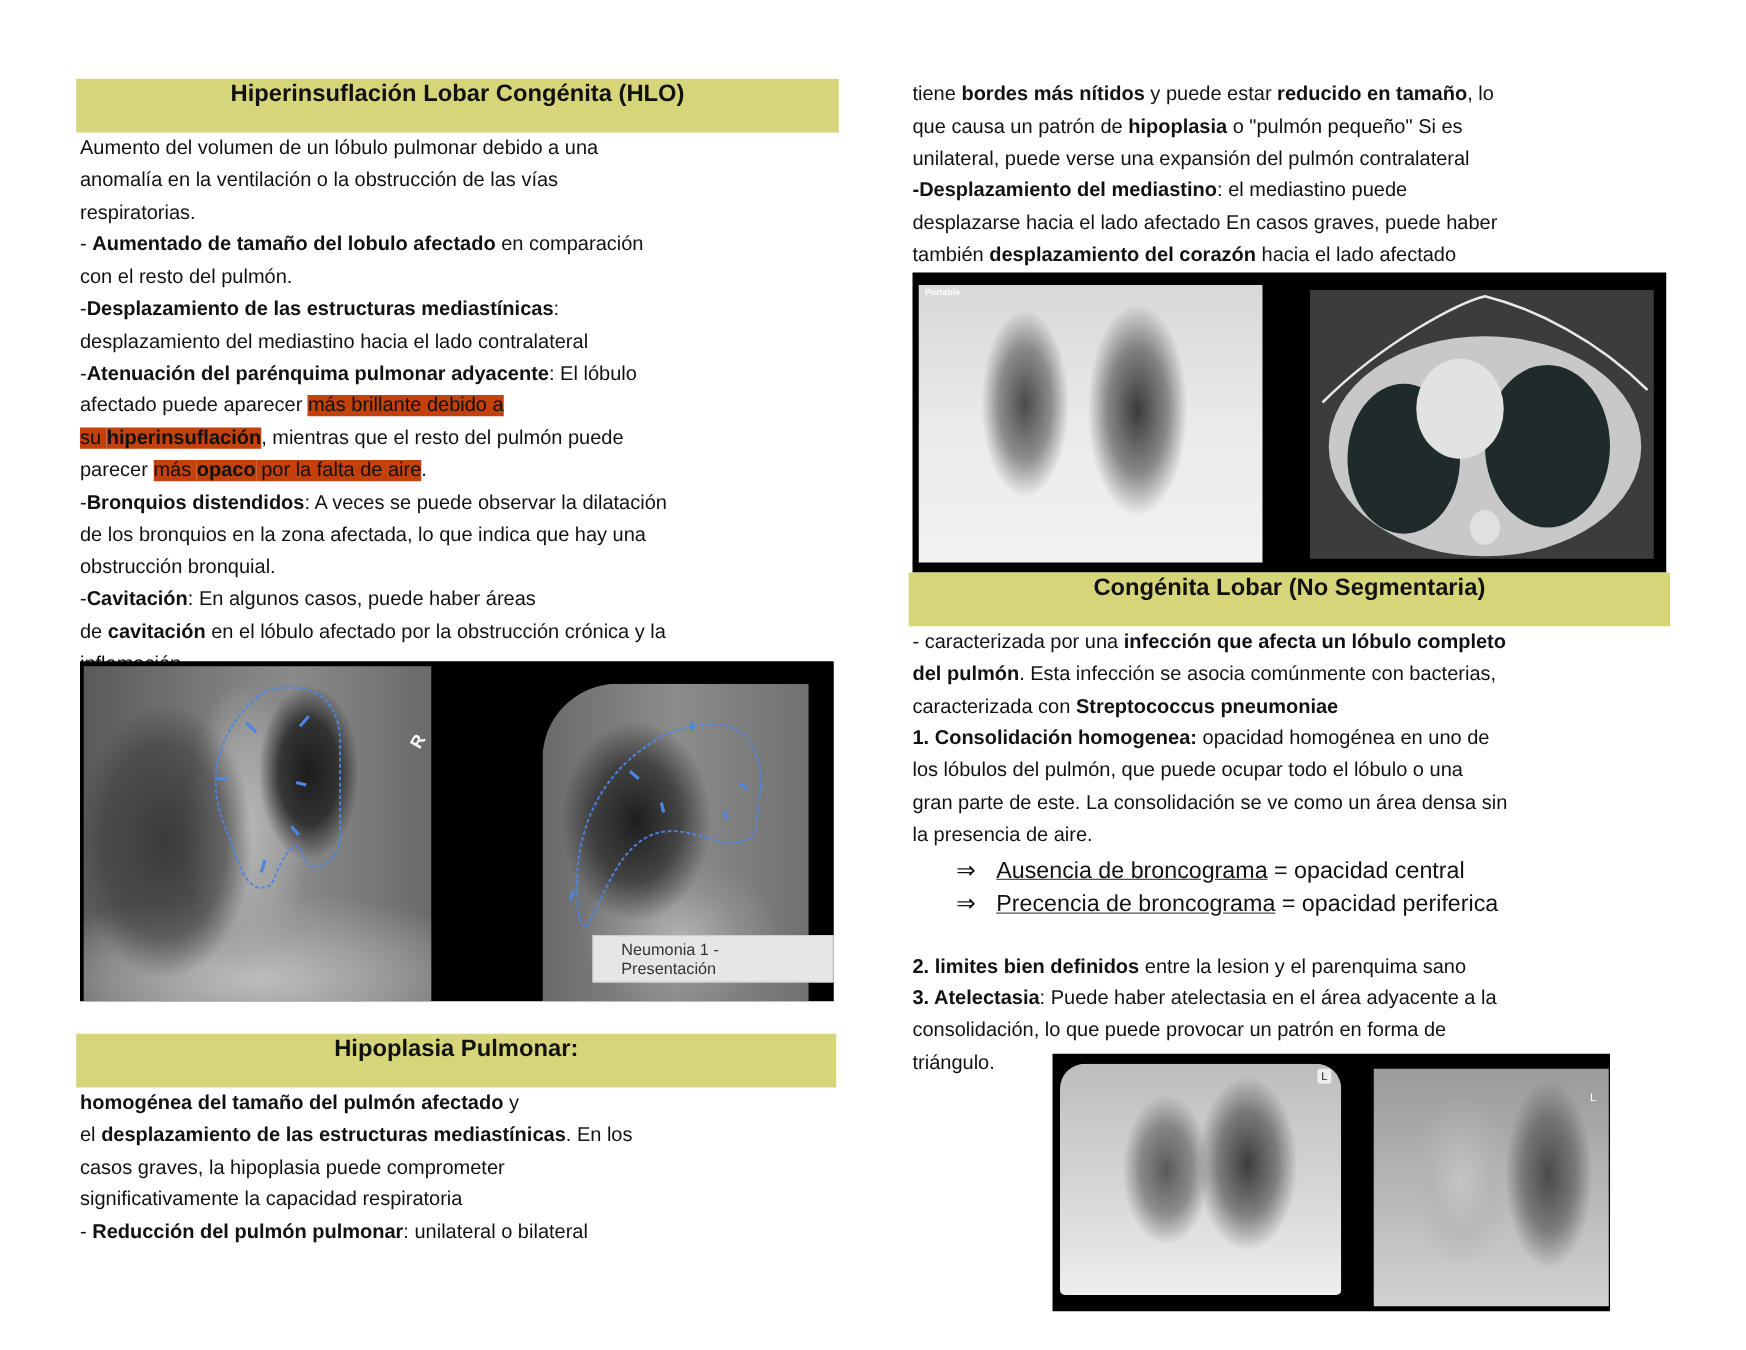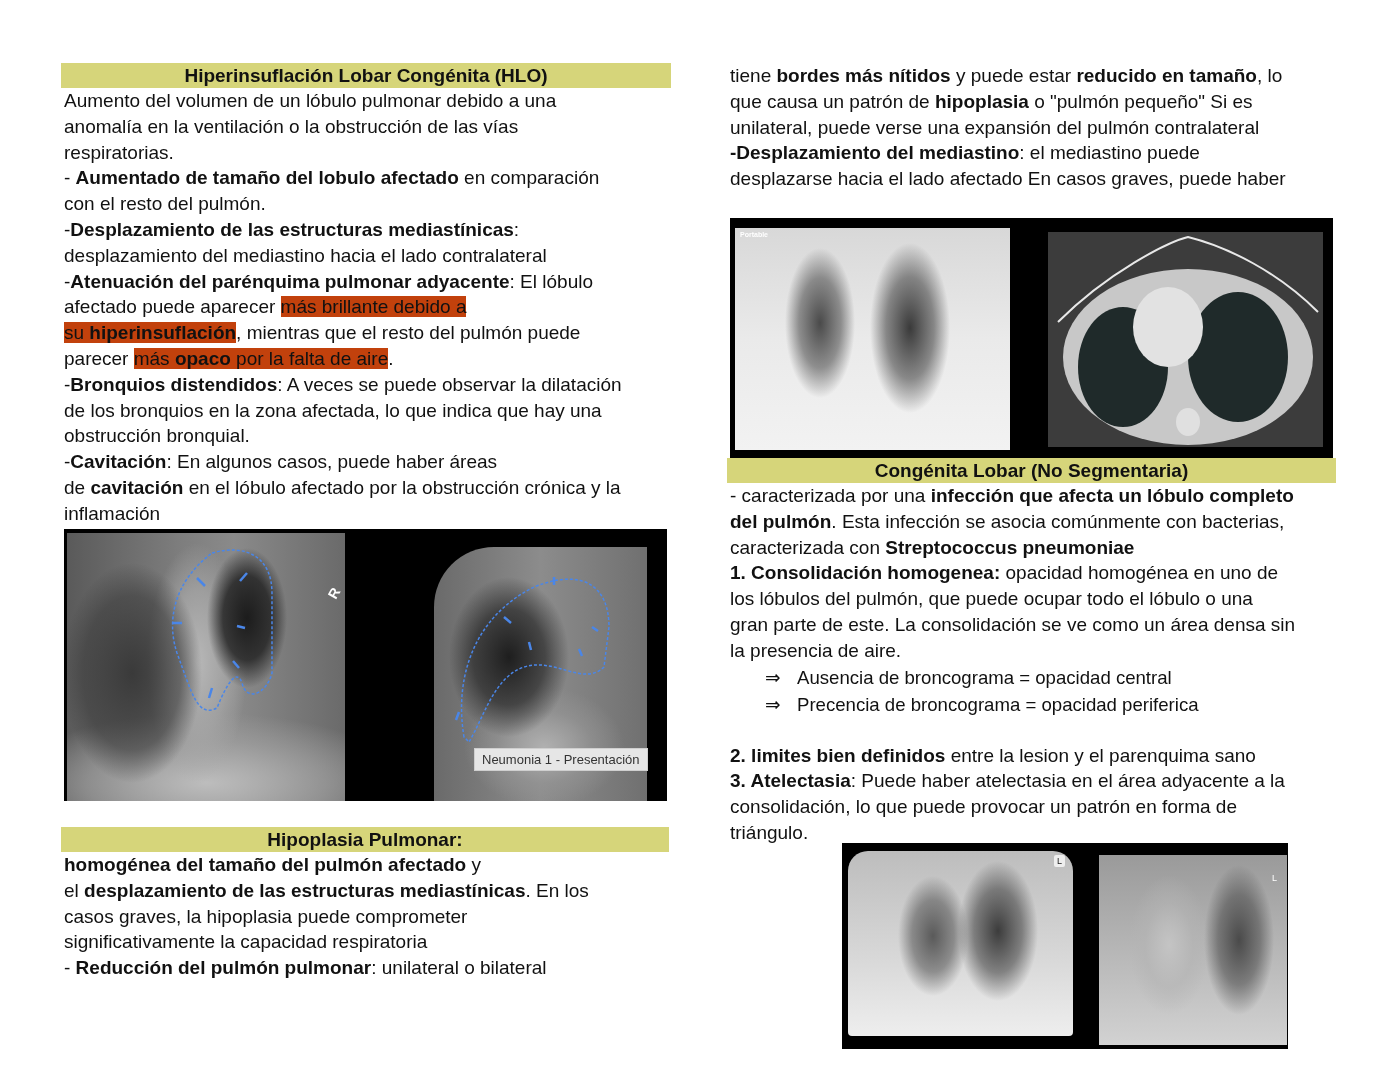--- a/index.html
+++ b/index.html
@@ -10,45 +10,45 @@
   }
   .col { position: absolute; }
   .col-left { left: 61px; top: 63px; width: 610px; }
   .col-right { left: 727px; top: 63px; width: 612px; }
   .band {
     background: #d6d57a;
     text-align: center;
     font-weight: bold;
     font-size: 19px;
     line-height: 25px;
-    height: 25px;
+    height: 43px;
     color: #111;
   }
   .para {
-    font-size: 19px;
+    font-size: 16px;
     line-height: 25.8px;
     padding-left: 3px;
     margin: 0;
     white-space: normal;
   }
   .line { display: block; white-space: nowrap; }
   .b { font-weight: bold; }
   .hl { background: #c2410c; }
-  .u { text-decoration-color: #555; }
+  .u { text-decoration: underline; text-decoration-color: #555; }
   .figure {
     position: absolute; background: #000; overflow: hidden;
   }
   .xray {
     position: absolute; overflow: hidden;
   }
   .arrow-list { padding-left: 38px; font-size: 18.6px; line-height: 27px; }
   .arrow-list .arrow { display: inline-block; width: 32px; }
   .caption-box {
     position: absolute; background: #e6e6e6; color: #333;
-    font-size: 13px; padding: 3px 7px; border: 1px solid #cfcfcf;
+    font-size: 13px; padding: 3px 22px; border: 1px solid #cfcfcf;
   }
   .label-small {
     position: absolute; color: #fff; font-size: 6px; font-weight: bold;
   }
 </style>
 </head>
 <body>
 
 <div class="col col-left">
   <div class="band">Hiperinsuflación Lobar Congénita (HLO)</div>
@@ -113,20 +113,21 @@
     </div>
 </div>
 
 <div class="col col-right">
   <div class="para">
       <span class="line"><span>tiene </span><span class="b">bordes más nítidos</span><span> y puede estar </span><span class="b">reducido en tamaño</span><span>, lo</span></span>
       <span class="line"><span>que causa un patrón de </span><span class="b">hipoplasia</span><span> o "pulmón pequeño" Si es</span></span>
       <span class="line"><span>unilateral, puede verse una expansión del pulmón contralateral</span></span>
       <span class="line"><span class="b">-Desplazamiento del mediastino</span><span>: el mediastino puede</span></span>
       <span class="line"><span>desplazarse hacia el lado afectado En casos graves, puede haber</span></span>
+      <span class="line"><span>también </span><span class="b">desplazamiento del corazón</span><span> hacia el lado afectado</span></span>
     </div>
 </div>
 
 <div class="figure" style="left:730px; top:218px; width:603px; height:240px;">
   <div class="xray" style="left:5px; top:10px; width:275px; height:222px;
        background:
         radial-gradient(ellipse 35px 75px at 85px 95px, #4a4a4a 0%, rgba(80,80,80,0.6) 60%, transparent 100%),
         radial-gradient(ellipse 40px 85px at 175px 100px, #3a3a3a 0%, rgba(70,70,70,0.6) 60%, transparent 100%),
         linear-gradient(180deg, #d8d8d8 0%, #eaeaea 50%, #f2f2f2 100%);">
     <div class="label-small" style="left:5px; top:3px; font-size:7px;">Portable</div>

